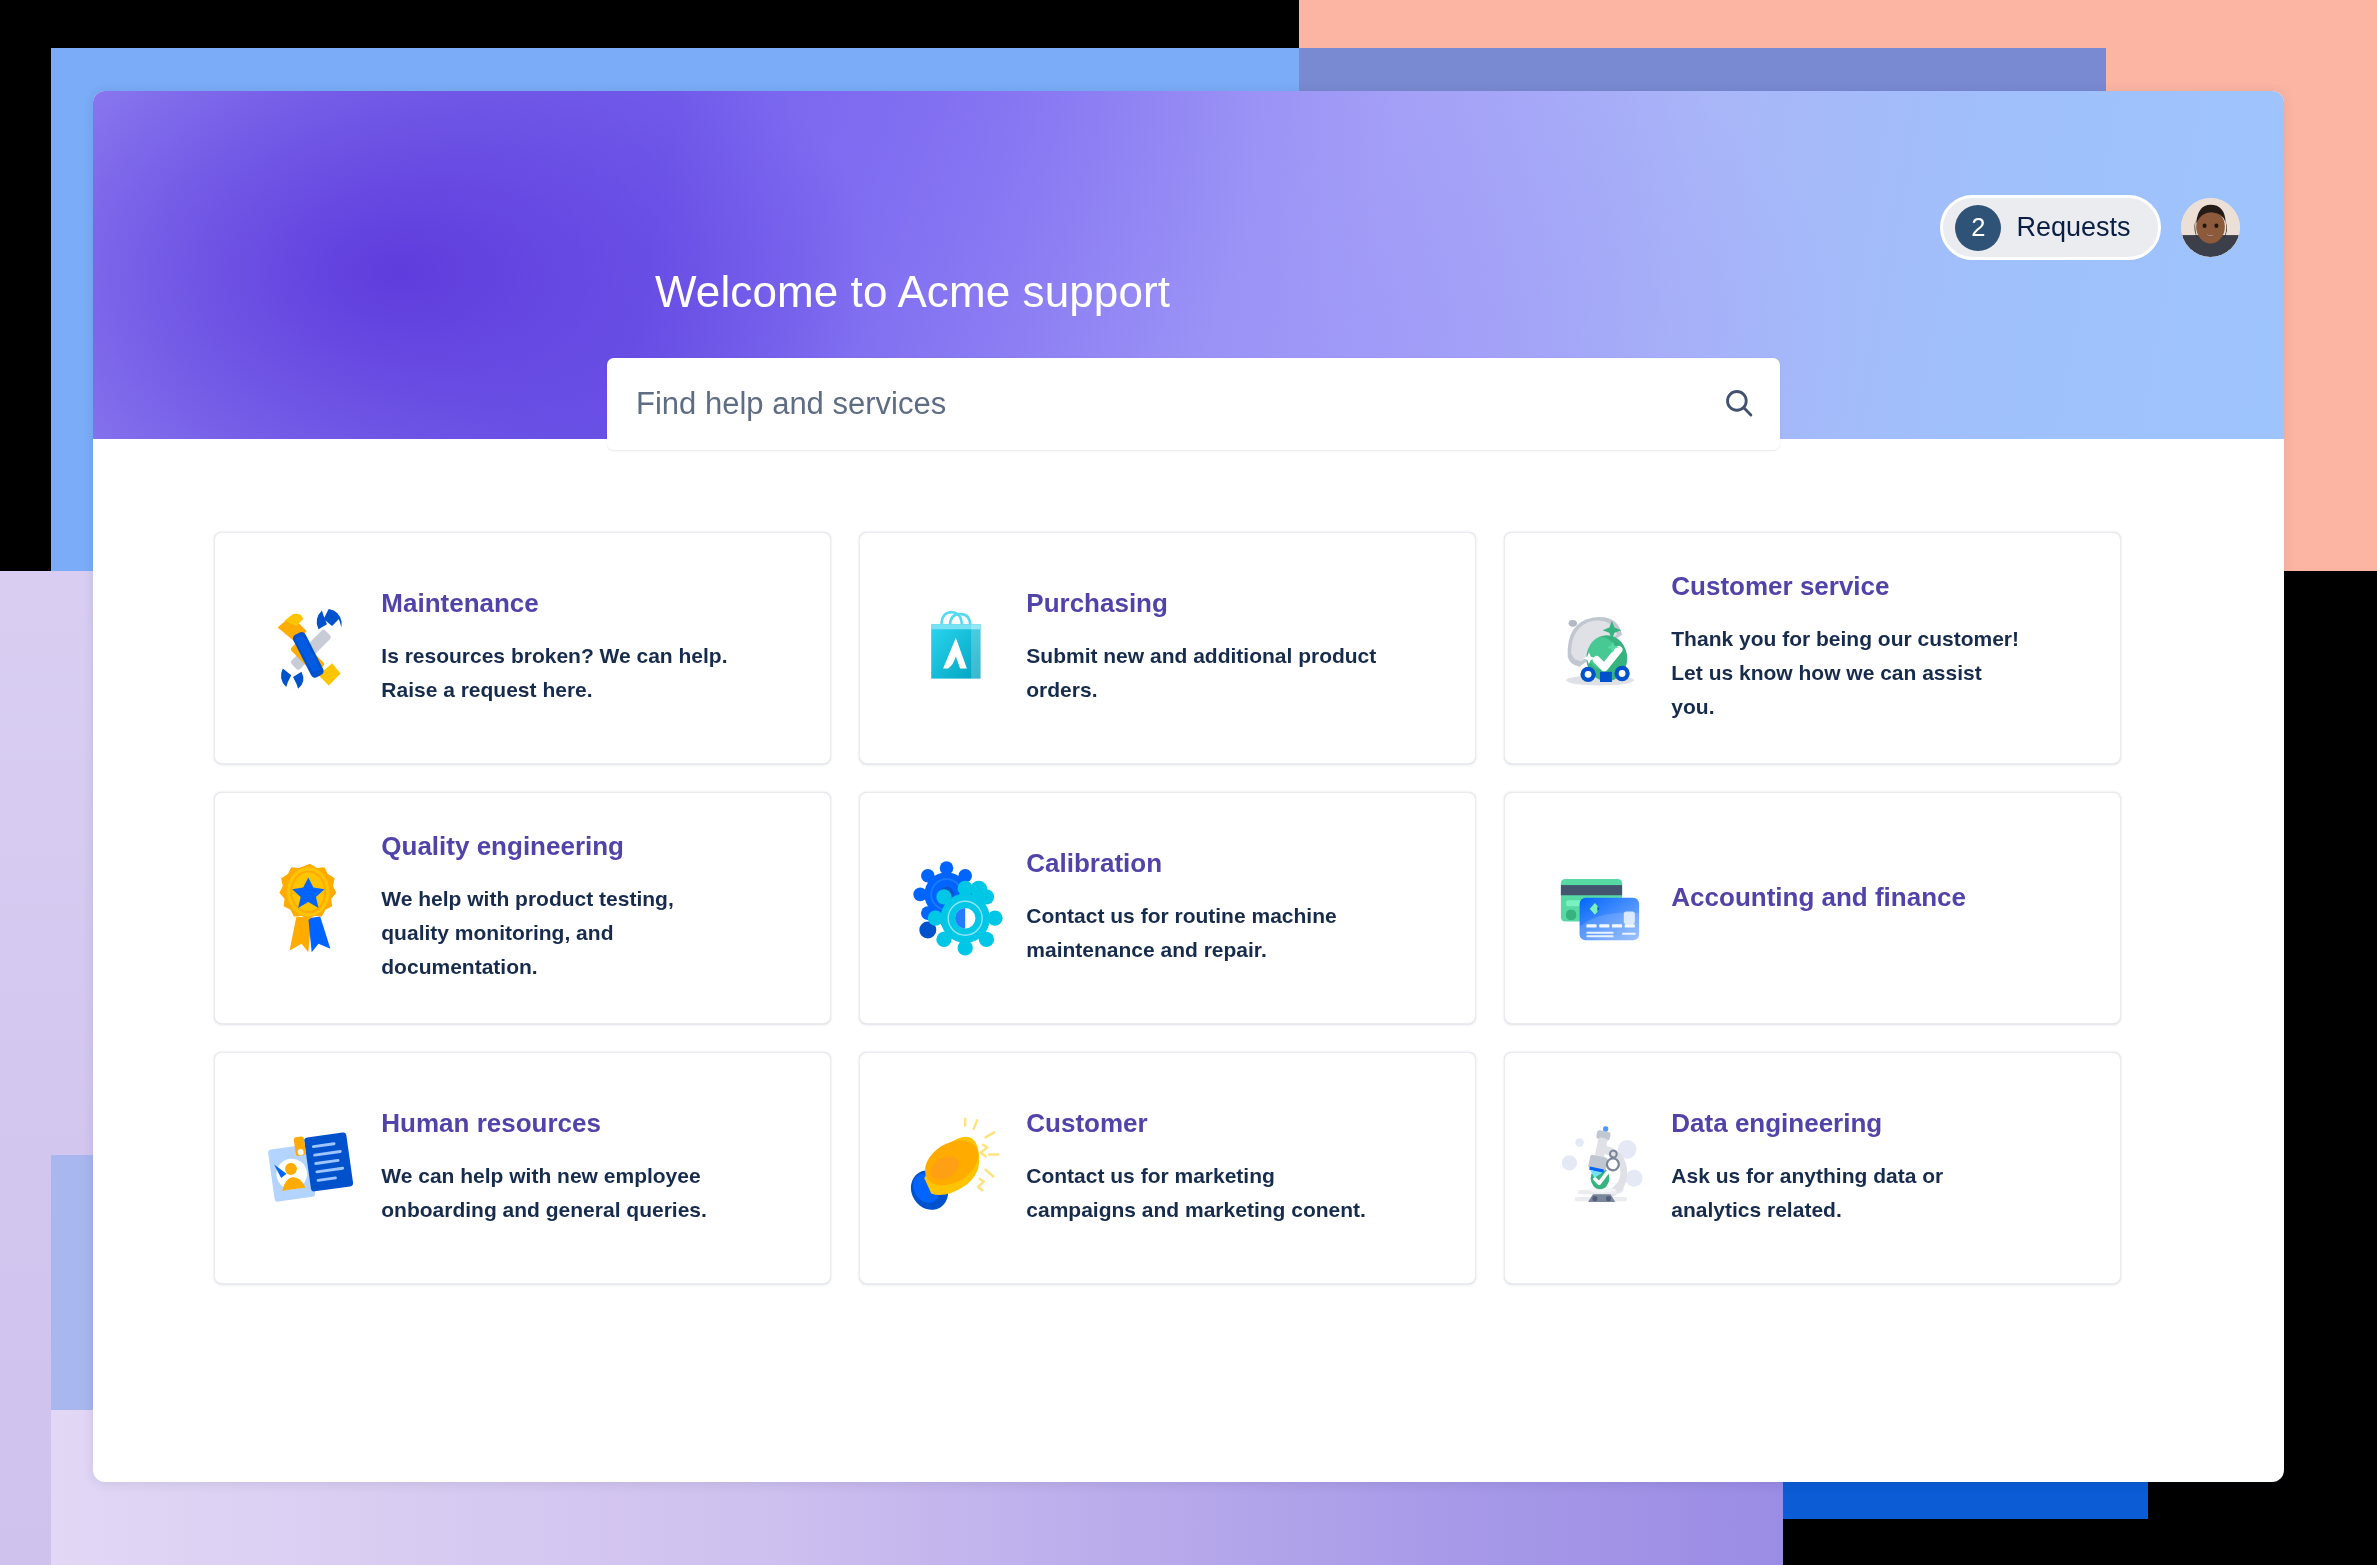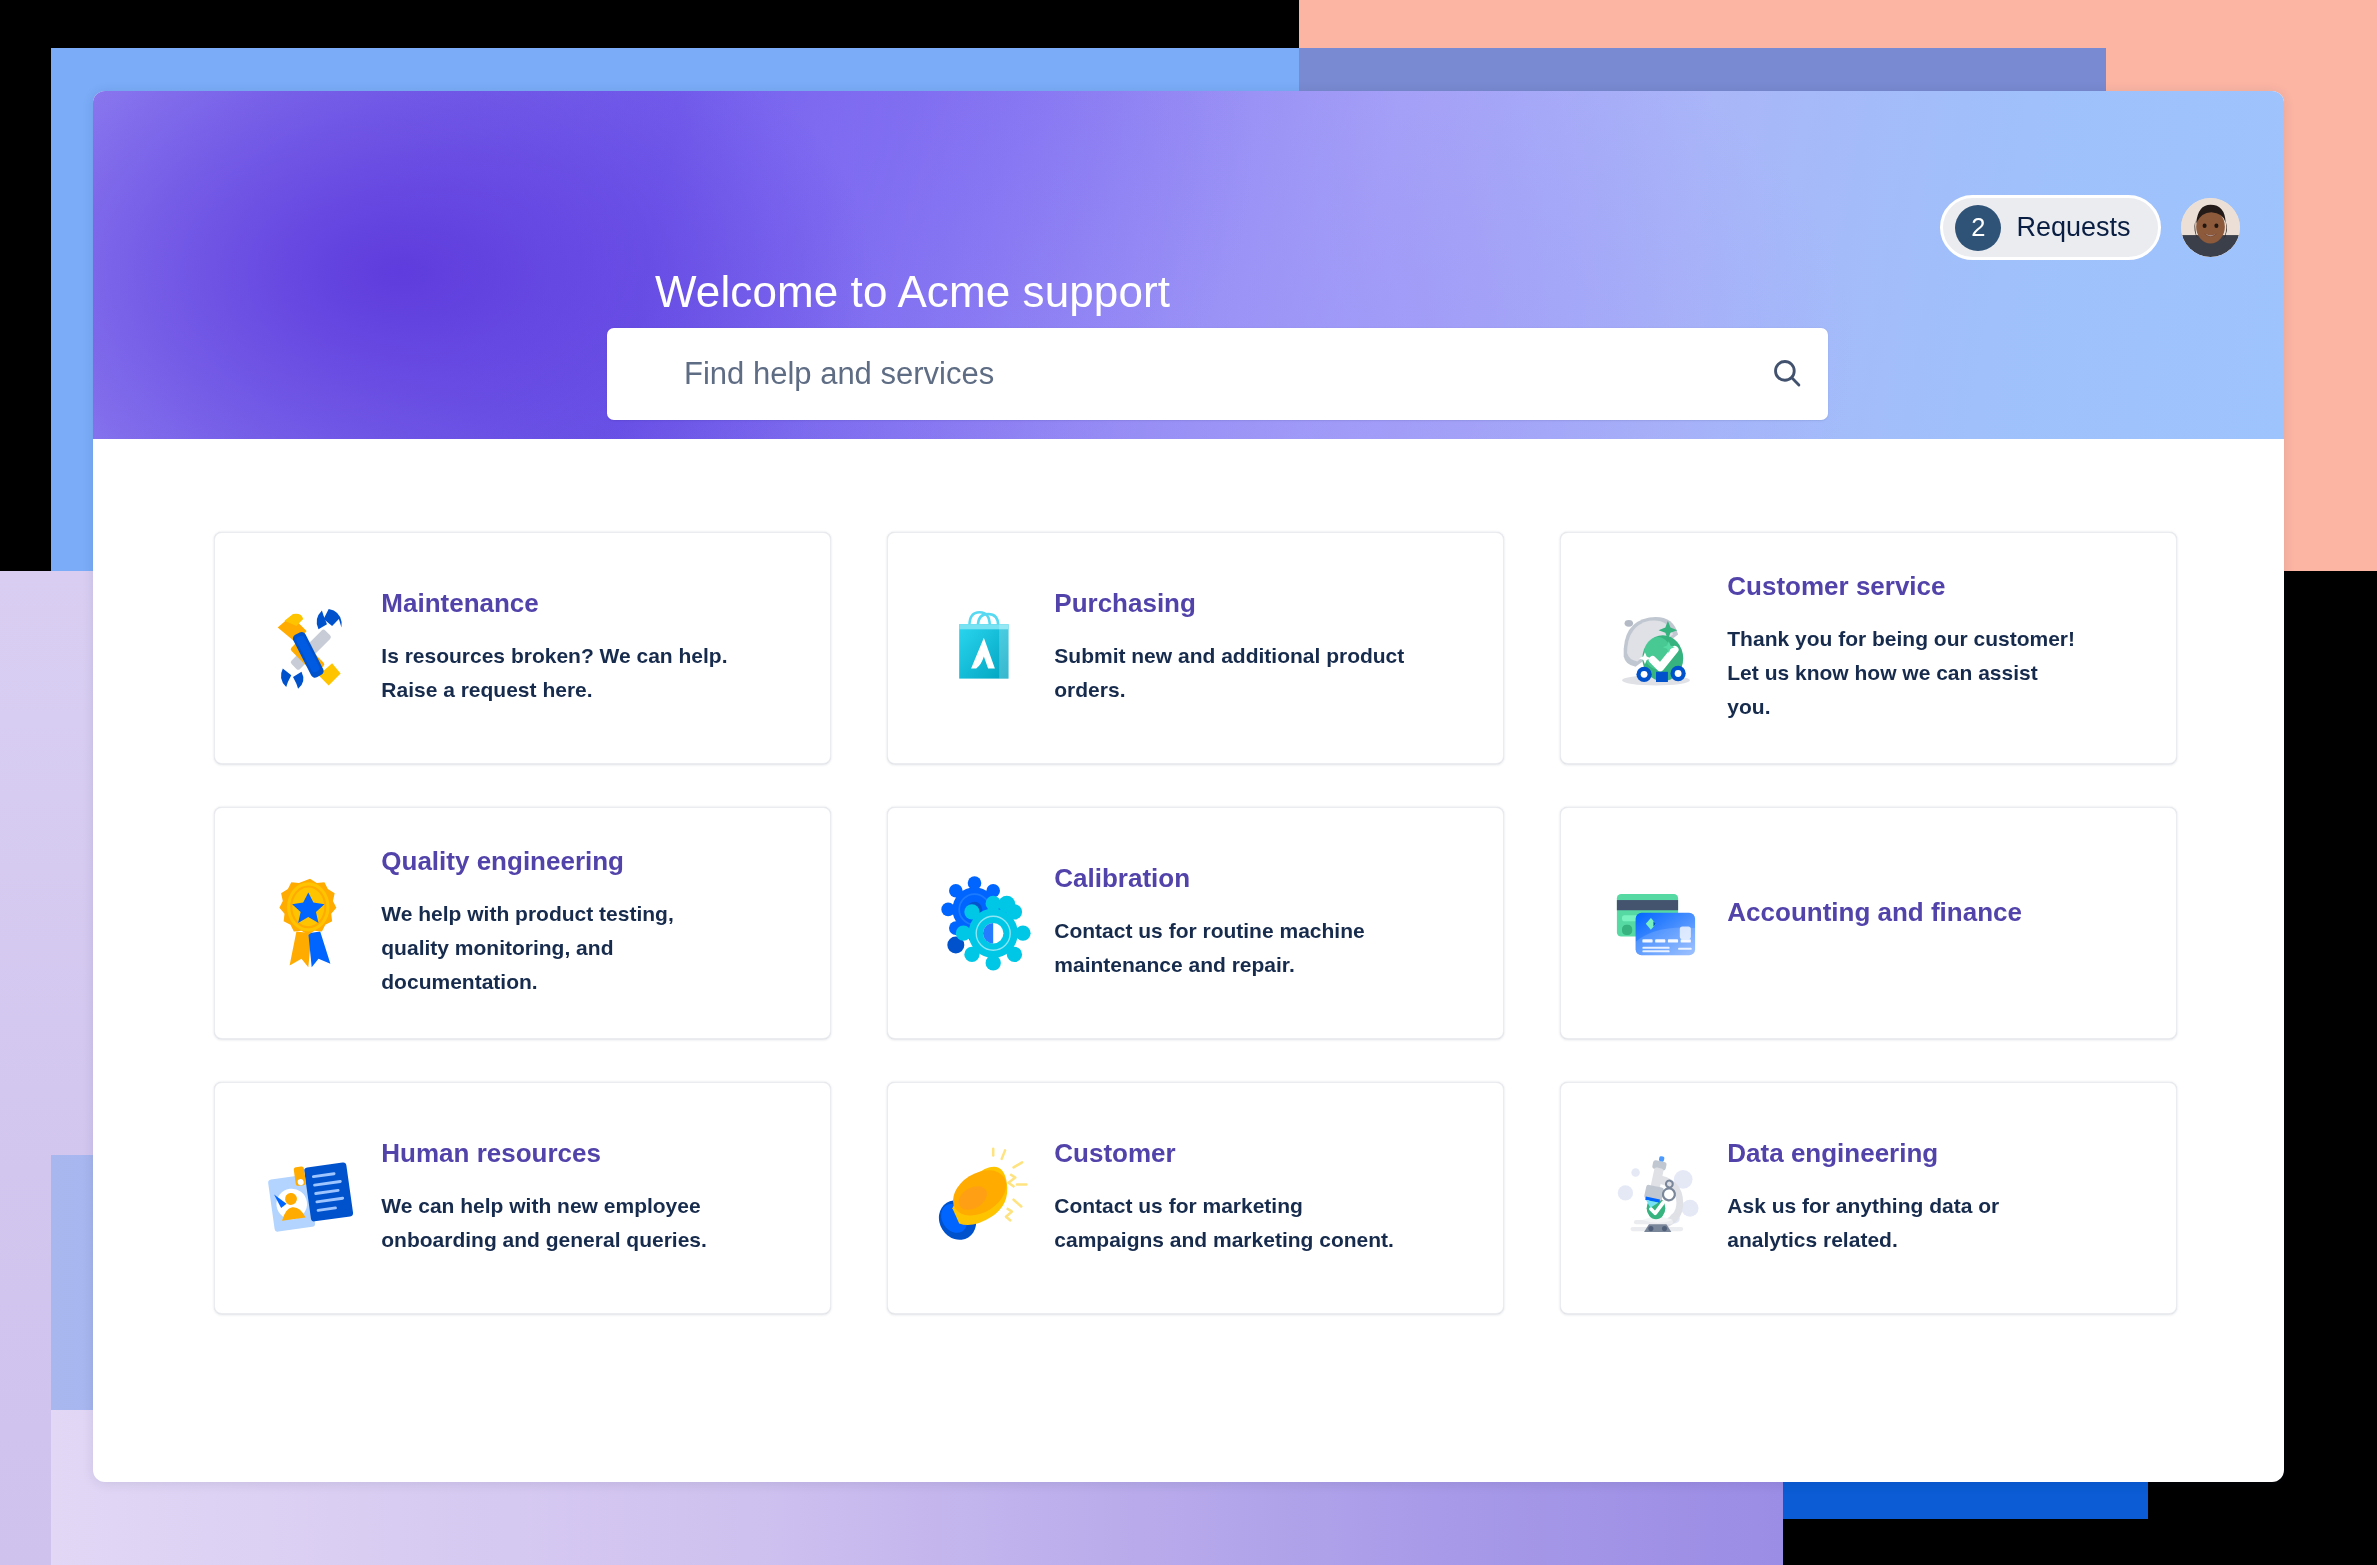--- a/index.html
+++ b/index.html
@@ -126,29 +126,28 @@
     font-size: 44px;
     font-weight: 400;
     letter-spacing: 0.1px;
     white-space: nowrap;
     margin-left: 48px;
   }
 
   .search-wrap {
     position: absolute;
     left: 514px;
-    top: 237px;
+    top: 267px;
     width: 1173px;
     height: 92px;
     background: #ffffff;
     border-radius: 6.8px;
     display: flex;
     align-items: center;
     box-shadow: 0 0.8px 1.7px rgba(9,30,66,0.10);
-    padding-left: 48px;
   }
   .search-input {
     flex: 1;
     border: none;
     outline: none;
     background: transparent;
     font-family: "Liberation Sans", sans-serif;
     font-size: 31px;
     color: #172b4d;
     padding: 0 0 0 29px;
@@ -222,20 +221,21 @@
 
   
   .content {
     padding: 93px 121px 0 121px;
   }
   .grid {
     display: grid;
     grid-template-columns: repeat(3, 617px);
     column-gap: 56px;
     row-gap: 43px;
+    gap: 28px;
   }
   .card {
     position: relative;
     height: 232px;
     background: #ffffff;
     border: 0.8px solid #ebecf0;
     border-radius: 7.6px;
     box-shadow: 0 0.8px 2.5px rgba(9,30,66,0.13), 0 0 0.8px rgba(9,30,66,0.10);
     display: flex;
     align-items: center;

